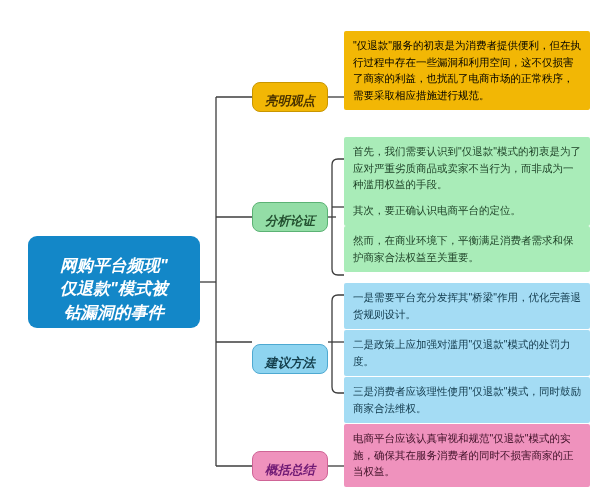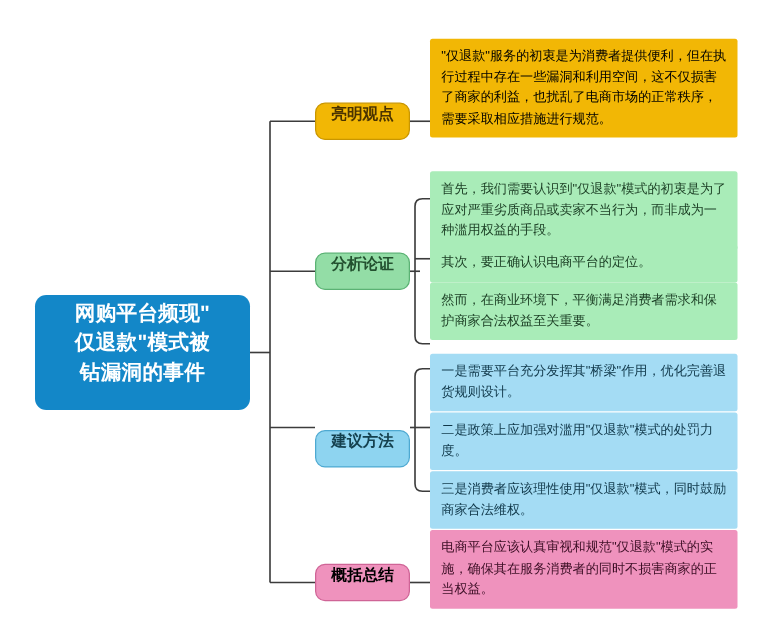--- a/index.html
+++ b/index.html
@@ -31,24 +31,25 @@
     fill: none;
     stroke: #3c3c3c;
     stroke-width: 1.3;
   }
 
   
   .node {
     position: absolute;
     border-radius: 9px;
     display: flex;
-    align-items: flex-start;
+    align-items: flex-end;
     justify-content: center;
     text-align: center;
     line-height: 1.42;
+    font-style: italic;
   }
 
   
   #central-node {
     left: 28px;
     top: 236px;
     width: 172px;
     height: 92px;
     background: #1387C8;
     color: #ffffff;
@@ -69,21 +70,21 @@
     height: 30px;
     font-size: 12.5px;
     font-weight: bold;
     border-radius: 8px;
     border: 1px solid rgba(0,0,0,0.30);
     left: 252px;
   }
   .branch-orange { background: #F2B705; border-color: #c99600; color: #4a3300; }
   .branch-green  { background: #93DDA6; border-color: #5bb274; color: #23502f; }
   .branch-blue   { background: #8ED4F0; border-color: #4ea9d1; color: #15414f; }
-  .branch-pink   { background: #EF92BD; border-color: #cf6496; color: #000000; }
+  .branch-pink   { background: #EF92BD; border-color: #cf6496; color: #701a75; }
 
   
   .leaf {
     position: absolute;
     left: 344px;
     width: 246px;
     font-size: 10.5px;
     line-height: 1.58;
     padding: 6px 8px 7px 9px;
     text-align: left;

